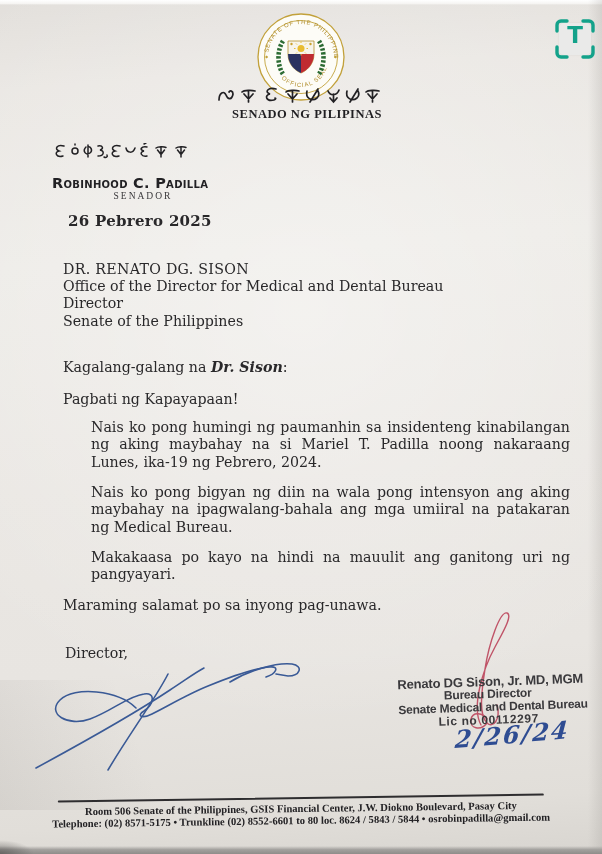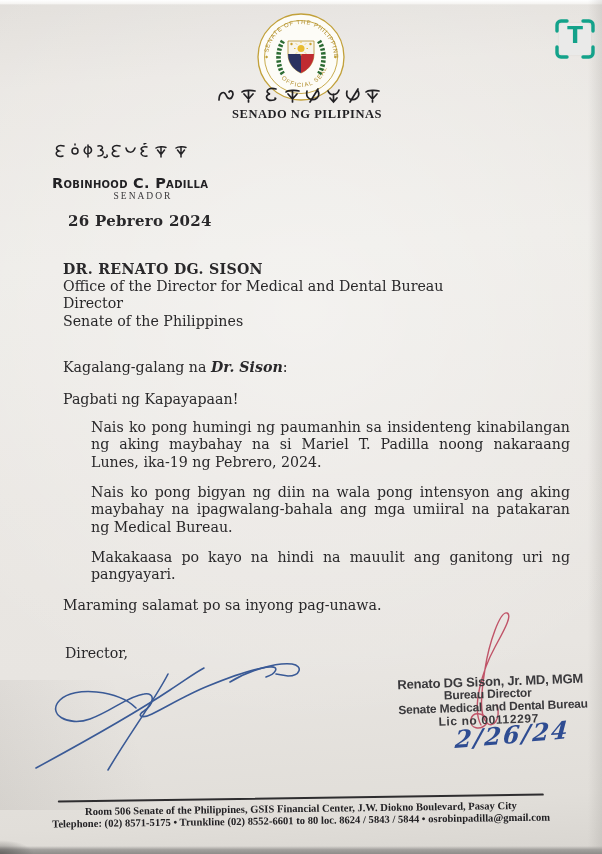--- a/index.html
+++ b/index.html
@@ -30,21 +30,21 @@
 
   .sender { position:absolute; left:52px; top:143px; width:182px; }
   .sender-name { font-family:"DejaVu Sans", sans-serif; font-weight:700; font-variant:small-caps;
     font-size:14.5px; letter-spacing:0.3px; color:#222124; margin-top:10px; white-space:nowrap; }
   .sender-title { text-align:center; font-family:"Liberation Serif", serif; font-size:9.5px;
     letter-spacing:2px; color:#39383b; width:182px; }
 
   .date-line { position:absolute; left:68px; top:212px; font-weight:700; font-size:15px; letter-spacing:0.3px; }
 
   .recipient { position:absolute; left:63px; top:261px; font-size:14.2px; line-height:17.2px; }
-  .recipient-name { font-weight:700; letter-spacing:0.3px; }
+  .recipient-name { font-weight:400; letter-spacing:0.3px; }
 
   .salutation { position:absolute; left:63px; top:359px; font-size:14.2px; }
   .salutation .emph { font-weight:700; font-style:italic; }
 
   .greeting { position:absolute; left:63px; top:391px; font-size:14.2px; }
 
   .para { position:absolute; left:63px; width:479px; font-size:14.2px; line-height:17.3px; text-align:justify;margin-left:28px; }
   .p1 { top:419px; } .p2 { top:484px; } .p3 { top:549px; }
   .thanks { position:absolute; left:63px; top:597px; font-size:14.2px; }
   .closing { position:absolute; left:65px; top:645px; font-size:14.2px; }
@@ -155,21 +155,21 @@
         <path d="M74,5 C75,10 81,11 83,5"></path>
         <path d="M95,4 C89,3 87,7 92,8 C87,9 89,14 95,13 M92,1 L94,0"></path>
         <path d="M104,5 C106,3.5 112,3.5 114,4.5 M109,4.8 L109,14 M105.5,7 L109,11.5 L112.5,7"></path>
         <path d="M124,5 C126,3.5 132,3.5 134,4.5 M129,4.8 L129,14 M125.5,7 L129,11.5 L132.5,7"></path>
       </svg>
     </div>
     <div class="sender-name">Robinhood C. Padilla</div>
     <div class="sender-title">SENADOR</div>
   </div>
 
-  <div class="date-line">26 Pebrero 2024</div>
+  <div class="date-line">26 Pebrero 2025</div>
 
   <div class="recipient">
     <div class="recipient-name">DR. RENATO DG. SISON</div>
     <div>Office of the Director for Medical and Dental Bureau</div>
     <div>Director</div>
     <div>Senate of the Philippines</div>
   </div>
 
   <div class="salutation">
     <span>Kagalang-galang na </span><span class="emph">Dr. Sison</span><span>:</span>

